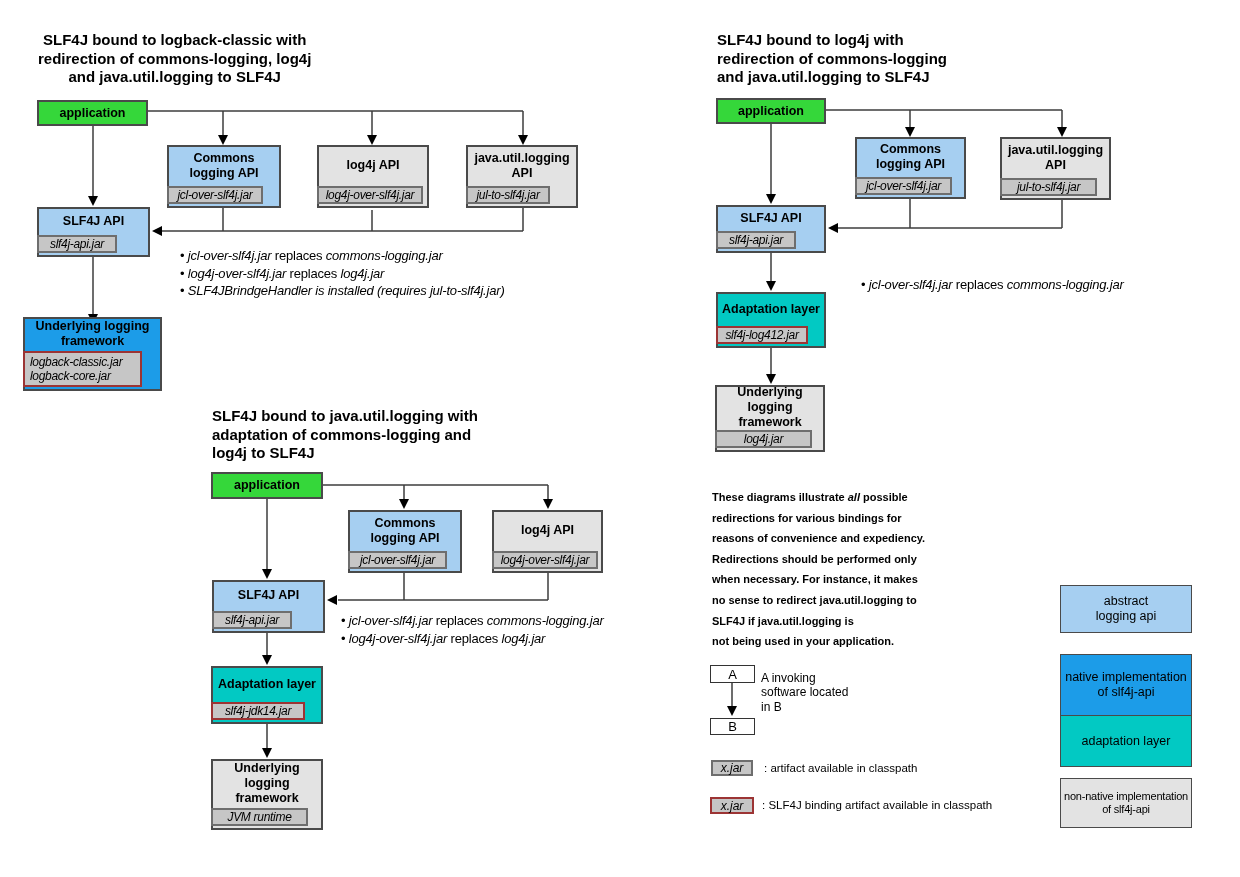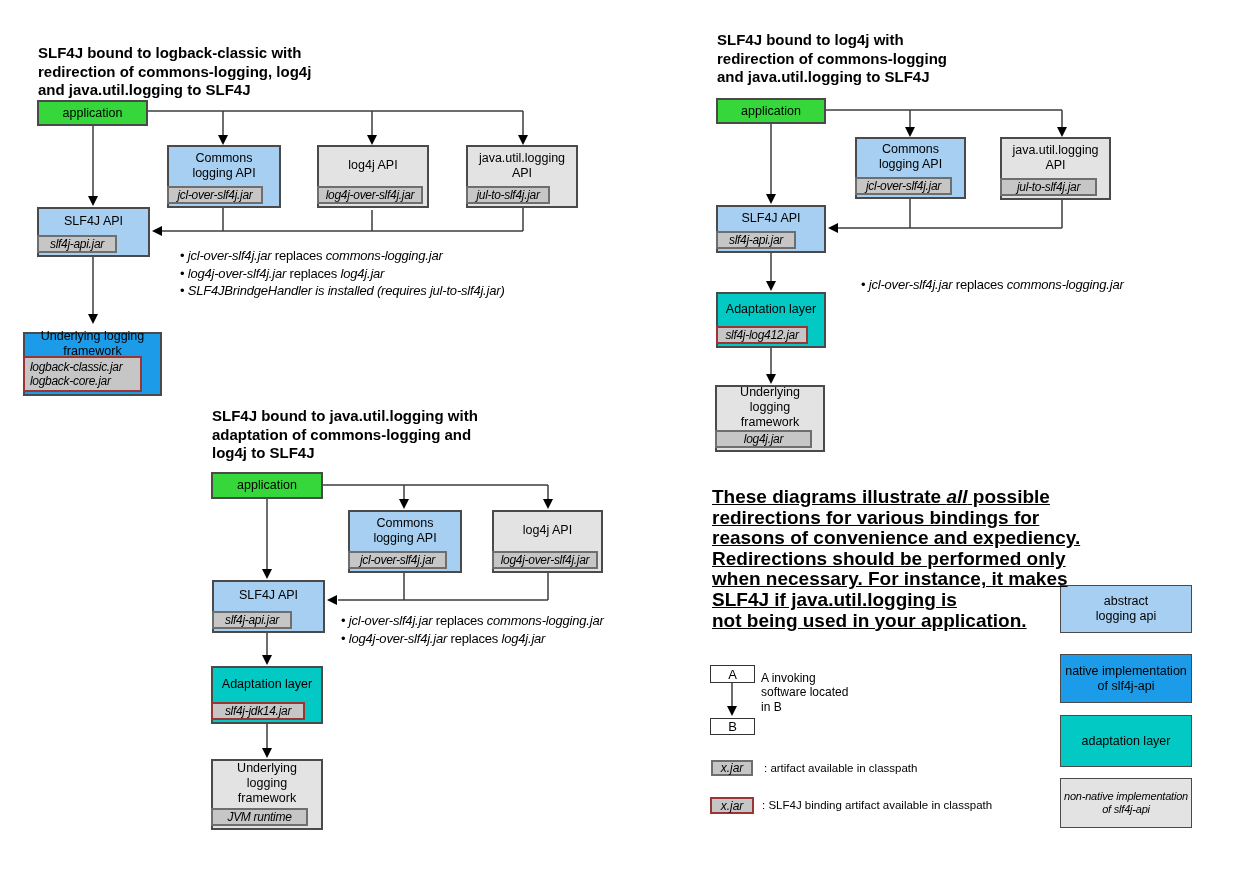--- a/index.html
+++ b/index.html
@@ -11,35 +11,35 @@
   .diagram-title{position:absolute;font-weight:bold;font-size:15px;line-height:18.5px;
                  white-space:nowrap;z-index:2;}
   .module{position:absolute;border:2px solid var(--c-border);box-sizing:border-box;z-index:1;}
   .module.application{background:var(--c-green);}
   .module.abstract{background:var(--c-abstract);}
   .module.native{background:var(--c-native);}
   .module.adaptation{background:var(--c-teal);}
   .module.nonnative{background:var(--c-nonnative);}
   .module-label{position:absolute;left:0;right:0;top:0;display:flex;flex-direction:column;
                 align-items:center;justify-content:center;font-size:12.5px;line-height:14.8px;
-                text-align:center;}
+                text-align:center;font-weight:bold;}
   .jar-tag{position:absolute;left:-2px;bottom:2px;background:var(--c-tag);
            border:2px solid var(--c-tagborder);box-sizing:border-box;display:flex;
            flex-direction:column;justify-content:center;align-items:center;
            font-style:italic;font-size:12px;letter-spacing:-0.3px;white-space:nowrap;z-index:2;}
   .jar-tag.red{border-color:var(--c-red);}
   .jar-tag.multi{align-items:flex-start;padding-left:5px;}
 
   .bullet-list{position:absolute;font-size:13px;line-height:17.6px;letter-spacing:-0.2px;
                white-space:nowrap;z-index:2;}
   .bullet-line::before{content:"• ";font-style:normal;}
   .bullet-line .it{font-style:italic;}
 
-  #note{position:absolute;font-weight:bold;font-size:19px;line-height:20.6px;
-        white-space:nowrap;z-index:2;text-decoration:underline;}
+  #note{position:absolute;font-weight:bold;font-size:11px;line-height:20.6px;
+        white-space:nowrap;z-index:2;}
   #note .it{font-style:italic;}
 
   .legend-small-box{position:absolute;background:#fff;border:1.5px solid #333;
                     box-sizing:border-box;display:flex;align-items:center;justify-content:center;
                     font-size:13px;z-index:1;}
   .legend-desc{position:absolute;font-size:12px;line-height:14.3px;white-space:nowrap;z-index:2;}
   .legend-tag{position:absolute;background:var(--c-tag);border:2px solid var(--c-tagborder);
               box-sizing:border-box;display:flex;align-items:center;justify-content:center;
               font-style:italic;font-size:12px;z-index:1;}
   .legend-tag.red{border-color:var(--c-red);}
@@ -101,21 +101,21 @@
       <line x1="267" y1="724" x2="267" y2="749" stroke="#3c3c3c" stroke-width="1.5"></line>
       <polygon points="404,509 399,499 409,499" fill="#000000"></polygon>
       <polygon points="548,509 543,499 553,499" fill="#000000"></polygon>
       <polygon points="267,579 262,569 272,569" fill="#000000"></polygon>
       <polygon points="327,600 337,595 337,605" fill="#000000"></polygon>
       <polygon points="267,665 262,655 272,655" fill="#000000"></polygon>
       <polygon points="267,758 262,748 272,748" fill="#000000"></polygon>
       <line x1="732" y1="683" x2="732" y2="707" stroke="#3c3c3c" stroke-width="1.5"></line>
       <polygon points="732,716 727,706 737,706" fill="#000000"></polygon>
     </svg>
-    <div class="diagram-title" style="left: 38px; top: 44px;">
+    <div class="diagram-title" style="left: 38px; top: 31px; text-align: center;">
       <div>SLF4J bound to logback-classic with</div>
       <div>redirection of commons-logging, log4j</div>
       <div>and java.util.logging to SLF4J</div>
     </div>
     <div class="module application" style="left: 37px; top: 100px; width: 111px; height: 26px;">
       <div class="module-label" style="bottom: 0px;">
         <div>application</div>
       </div>
     </div>
     <div class="module abstract" style="left: 167px; top: 145px; width: 114px; height: 63px;">
@@ -145,21 +145,21 @@
       </div>
     </div>
     <div class="module abstract" style="left: 37px; top: 207px; width: 113px; height: 50px;">
       <div class="module-label" style="bottom: 22px;">
         <div>SLF4J API</div>
       </div>
       <div class="jar-tag" style="width: 80px; height: 18px;">
         <div>slf4j-api.jar</div>
       </div>
     </div>
-    <div class="module native" style="left: 23px; top: 332px; width: 139px; height: 64px;">
+    <div class="module native" style="left: 23px; top: 317px; width: 139px; height: 74px;">
       <div class="module-label" style="bottom: 40px;">
         <div>Underlying logging</div>
         <div>framework</div>
       </div>
       <div class="jar-tag red multi" style="width: 119px; height: 36px;">
         <div>logback-classic.jar</div>
         <div>logback-core.jar</div>
       </div>
     </div>
     <div class="bullet-list" style="left: 180px; top: 247px;">
@@ -280,20 +280,21 @@
     <div class="bullet-list" style="left: 341px; top: 612px;">
       <div class="bullet-line"><span class="it">jcl-over-slf4j.jar</span><span> replaces </span><span class="it">commons-logging.jar</span></div>
       <div class="bullet-line"><span class="it">log4j-over-slf4j.jar</span><span> replaces </span><span class="it">log4j.jar</span></div>
     </div>
     <div id="note" style="left: 712px; top: 487px;">
       <div><span>These diagrams illustrate </span><span class="it">all</span><span> possible</span></div>
       <div><span>redirections for various bindings for</span></div>
       <div><span>reasons of convenience and expediency.</span></div>
       <div><span>Redirections should be performed only</span></div>
       <div><span>when necessary. For instance, it makes</span></div>
+      <div><span>no sense to redirect java.util.logging to</span></div>
       <div><span>SLF4J if java.util.logging is</span></div>
       <div><span>not being used in your application.</span></div>
     </div>
     <div class="legend-small-box" style="left: 710px; top: 665px; width: 45px; height: 18px;">
       <span>A</span>
     </div>
     <div class="legend-small-box" style="left: 710px; top: 718px; width: 45px; height: 17px;">
       <span>B</span>
     </div>
     <div class="legend-desc" style="left: 761px; top: 671px;">
@@ -306,24 +307,24 @@
     </div>
     <div class="legend-tag-desc" style="left: 764px; top: 762px;"><span>: artifact available in classpath</span></div>
     <div class="legend-tag red" style="left: 710px; top: 797px; width: 44px; height: 17px;">
       <span>x.jar</span>
     </div>
     <div class="legend-tag-desc" style="left: 762px; top: 799px;"><span>: SLF4J binding artifact available in classpath</span></div>
     <div class="color-key abstract" style="left: 1060px; top: 585px; width: 132px; height: 48px;">
       <div>abstract</div>
       <div>logging api</div>
     </div>
-    <div class="color-key native" style="left: 1060px; top: 654px; width: 132px; height: 49px;">
+    <div class="color-key native" style="left: 1060px; top: 654px; width: 132px; height: 62px;">
       <div>native implementation</div>
       <div>of slf4j-api</div>
     </div>
     <div class="color-key adaptation" style="left: 1060px; top: 715px; width: 132px; height: 52px;">
       <div>adaptation layer</div>
     </div>
-    <div class="color-key nonnative small" style="left: 1060px; top: 778px; width: 132px; height: 50px; font-style: italic;">
+    <div class="color-key nonnative small" style="left: 1060px; top: 778px; width: 132px; height: 50px;">
       <div>non-native implementation</div>
       <div>of slf4j-api</div>
     </div>
   </div>
 
 </body></html>

